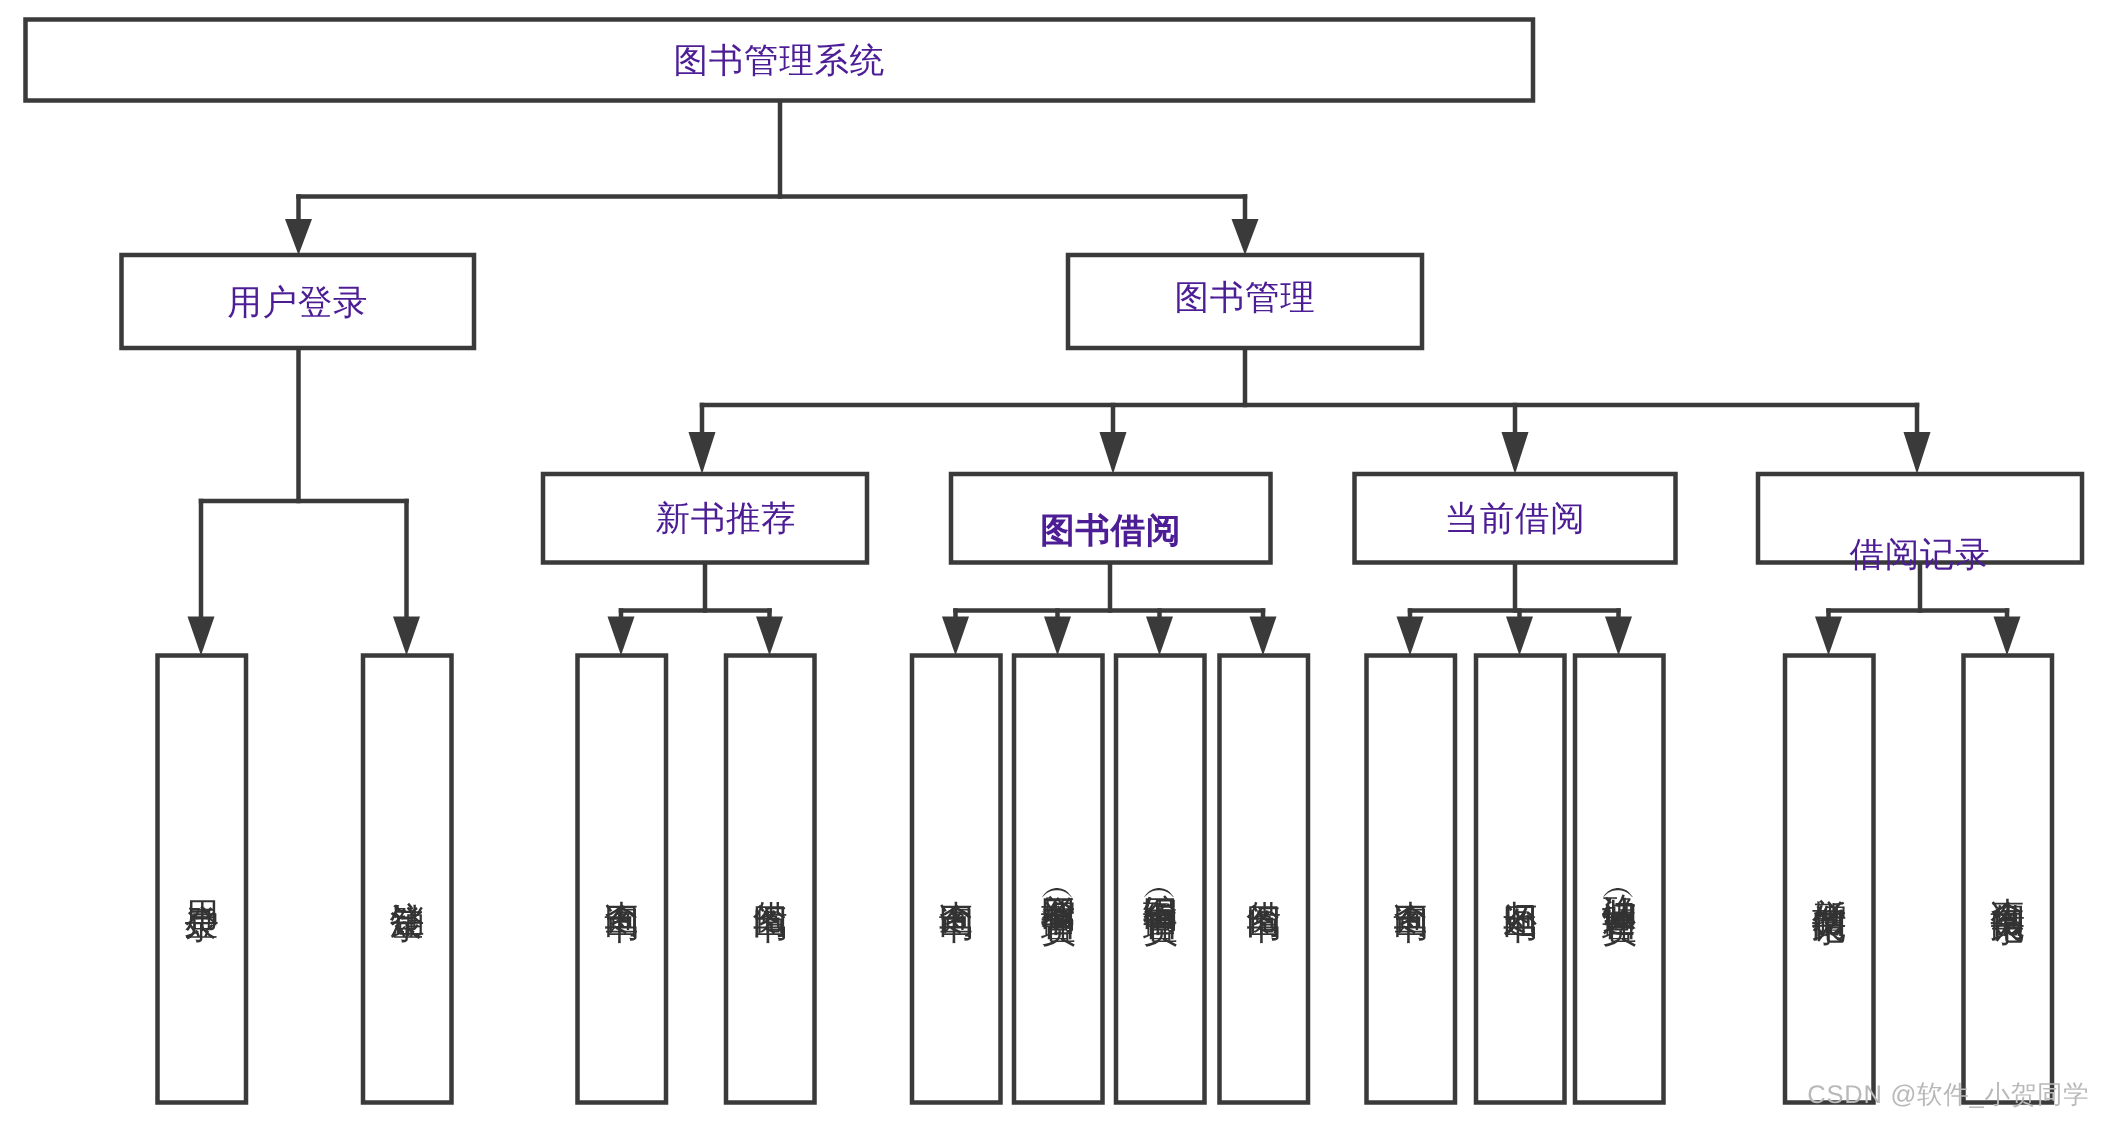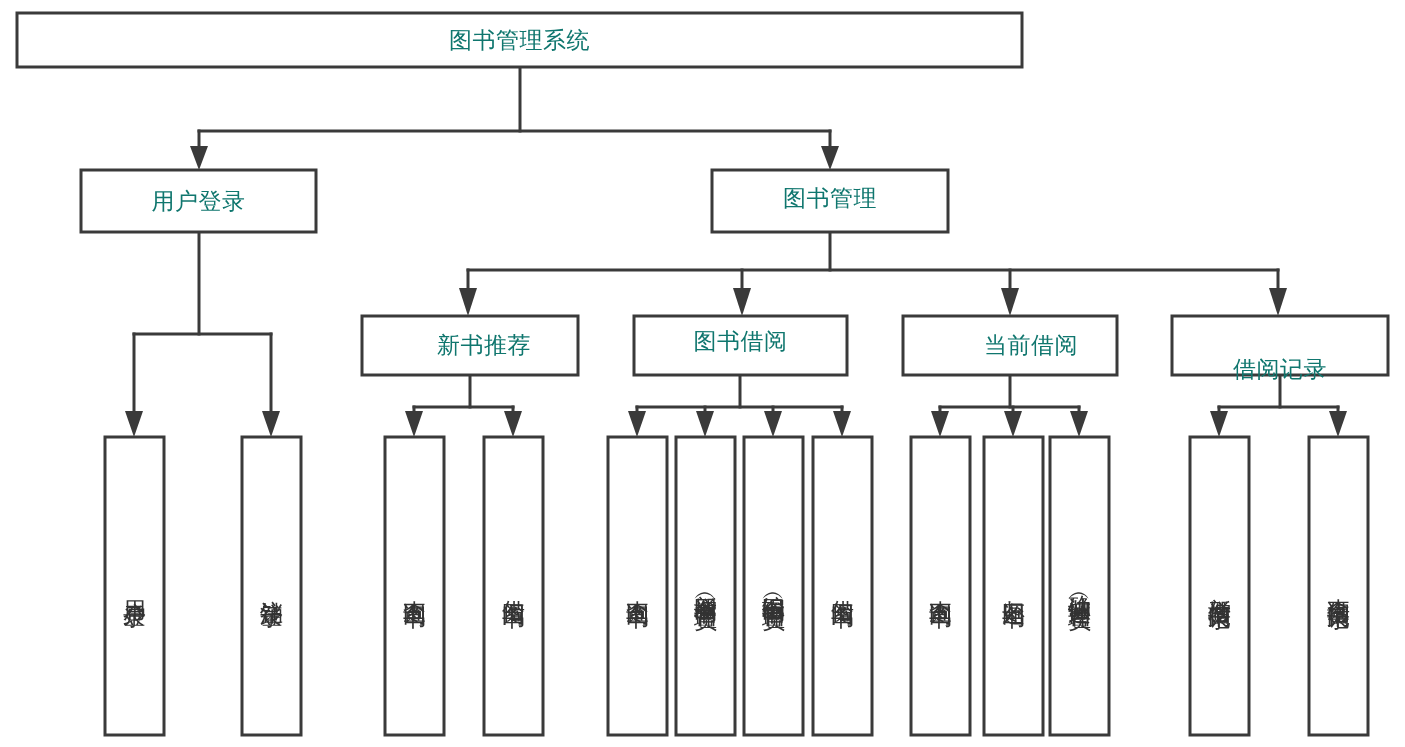--- a/index.html
+++ b/index.html
@@ -43,21 +43,21 @@
   }
   .arrow-head {
     fill: #3a3a3a;
     stroke: none;
   }
   .node-label {
     position: absolute;
     display: flex;
     align-items: center;
     justify-content: center;
-    color: #0f766e;
+    color: #4c1d95;
     font-family: "Liberation Sans", "DejaVu Sans", sans-serif;
     font-size: 23px;
     letter-spacing: 0.5px;
     white-space: nowrap;
     pointer-events: none;
   }
   .leaf-label {
     position: absolute;
     display: flex;
     align-items: center;
@@ -178,31 +178,32 @@
       <rect class="leaf-box" x="1309" y="437" width="59" height="298"></rect>
     </g>
   </svg>
 
   <div class="node-label" style="left:17px; top:13px; width:1005px; height:54px;">图书管理系统</div>
 
   <div class="node-label" style="left:81px; top:170px; width:235px; height:62px;">用户登录</div>
   <div class="node-label" style="left:712px; top:170px; width:236px; height:56px;">图书管理</div>
 
   <div class="node-label" style="left:362px; top:316px; width:244px; height:59px;">新书推荐</div>
-  <div class="node-label" style="left:634px; top:312px; width:213px; height:59px;">图书借阅</div>
-  <div class="node-label" style="left:924px; top:316px; width:214px; height:59px;">当前借阅</div>
+  <div class="node-label" style="left:634px; top:324px; width:213px; height:59px;font-weight:bold;">图书借阅</div>
+  <div class="node-label" style="left:903px; top:316px; width:214px; height:59px;">当前借阅</div>
   <div class="node-label" style="left:1172px; top:316px; width:216px; height:59px;margin-top:24px;">借阅记录</div>
 
   <div class="leaf-label" style="left:105px; top:437px; width:59px; height:298px;">用户登录</div>
   <div class="leaf-label" style="left:242px; top:437px; width:59px; height:298px;">注销登录</div>
   <div class="leaf-label" style="left:385px; top:437px; width:59px; height:298px;">查询图书</div>
   <div class="leaf-label" style="left:484px; top:437px; width:59px; height:298px;">借阅图书</div>
   <div class="leaf-label" style="left:608px; top:437px; width:59px; height:298px;">查询图书</div>
   <div class="leaf-label" style="left:676px; top:437px; width:59px; height:298px;">新增图书（管理员）</div>
   <div class="leaf-label" style="left:744px; top:437px; width:59px; height:298px;">编辑图书（管理员）</div>
   <div class="leaf-label" style="left:813px; top:437px; width:59px; height:298px;">借阅图书</div>
   <div class="leaf-label" style="left:911px; top:437px; width:59px; height:298px;">查询图书</div>
   <div class="leaf-label" style="left:984px; top:437px; width:59px; height:298px;">归还图书</div>
   <div class="leaf-label" style="left:1050px; top:437px; width:59px; height:298px;">确认归还（管理员）</div>
   <div class="leaf-label" style="left:1190px; top:437px; width:59px; height:298px;">新增借阅记录</div>
   <div class="leaf-label" style="left:1309px; top:437px; width:59px; height:298px;">查询借阅记录</div>
 
+  <div class="watermark">CSDN @软件_小贺同学</div>
 </div>
 
 </body></html>

